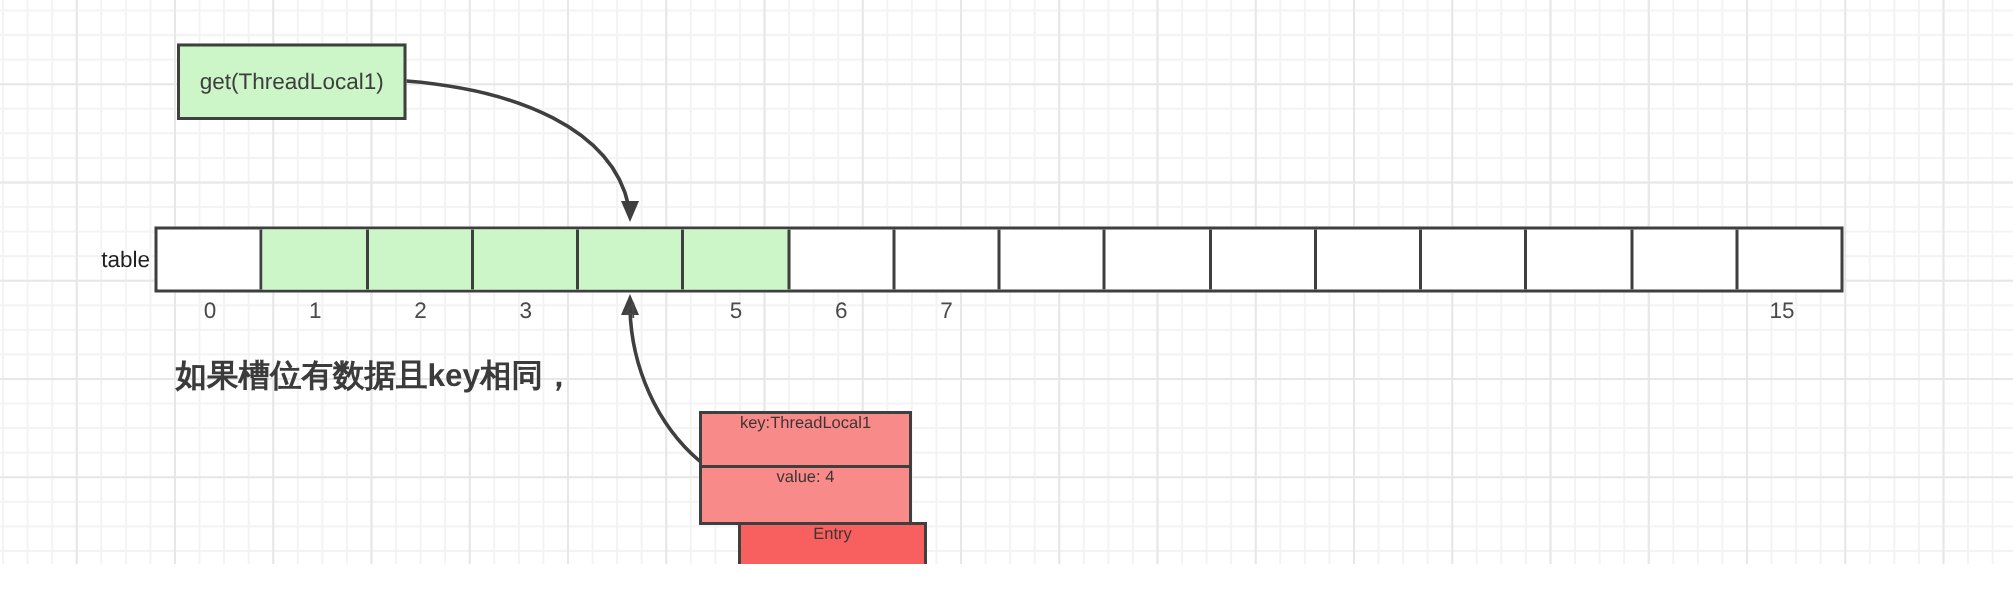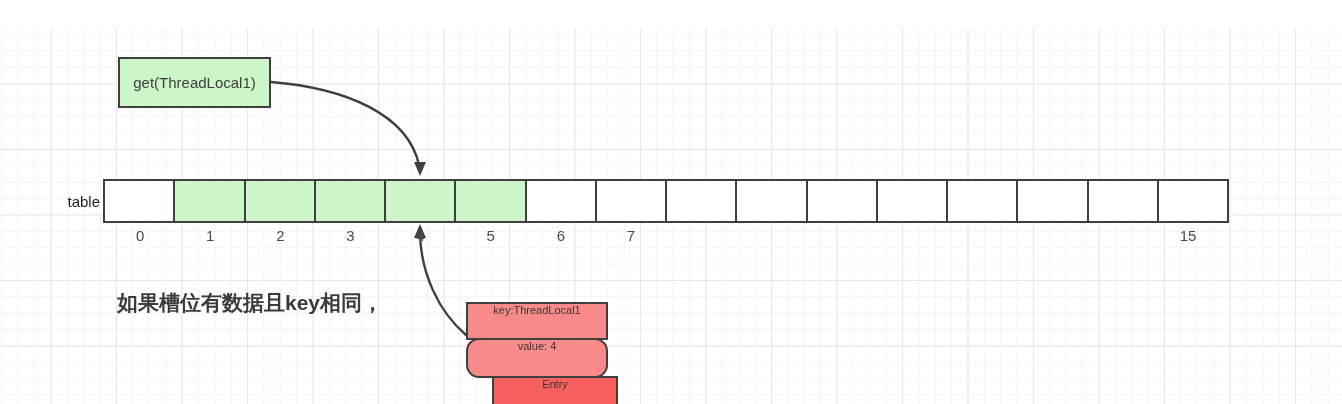--- a/index.html
+++ b/index.html
@@ -12,21 +12,20 @@
     width: 1342px; height: 376px;
     overflow: hidden;
     background-color: #ffffff;
     background-image:
       linear-gradient(var(--grid-major) 1px, transparent 1px),
       linear-gradient(90deg, var(--grid-major) 1px, transparent 1px),
       linear-gradient(var(--grid-minor) 1px, transparent 1px),
       linear-gradient(90deg, var(--grid-minor) 1px, transparent 1px);
     background-size: 65.5px 65.5px, 65.5px 65.5px, 16.375px 16.375px, 16.375px 16.375px;
     background-position: -15px -10px;
-    margin-top: 28px;
   }
   svg.arrow-layer {
     position: absolute; left: 0; top: 0;
     width: 1342px; height: 404px;
     pointer-events: none;
   }
   .arrow { stroke: var(--stroke); stroke-width: 2.4; fill: none; stroke-linecap: round; }
   .arrow-head { fill: var(--stroke); stroke: none; }
 
   .get-box {
@@ -50,33 +49,33 @@
     display: flex;
   }
   .hash-table .cell { flex: 1; border-right: 2px solid var(--stroke); background: transparent; }
   .hash-table .cell:last-child { border-right: none; }
   .hash-table .cell.hl { background: var(--green); }
   .idx {
     position: absolute; top: 199px; width: 50px;
     text-align: center; font-size: 15px; color: #4a4a4a;
   }
   .annotation {
-    position: absolute; left: 100px; top: 261px; width: 300px;
+    position: absolute; left: 100px; top: 237px; width: 300px;
     text-align: center;
     font-size: 21px; font-weight: bold; color: #3b3b3b;
     line-height: 27px;
   }
   .entry-box {
     position: absolute;
     border: 2px solid var(--stroke);
     display: flex; align-items: flex-start; justify-content: center;
     font-size: 11px; color: #3d3434;
   }
   .entry-key   { left: 466px; top: 274px; width: 142px; height: 38px; background: var(--salmon); }
-  .entry-value { left: 466px; top: 310px; width: 142px; height: 40px; background: var(--salmon); border-radius: 13px; }
+  .entry-value { left: 466px; top: 310px; width: 142px; height: 40px; background: var(--salmon); }
   .entry-name  { left: 492px; top: 348px; width: 126px; height: 31px; background: var(--red); }
 </style>
 </head>
 <body style="--green: #ccf6c8; --salmon: #f98a8a; --red: #f7605f; --stroke: #3f3f3f; --grid-minor: #f3f3f3; --grid-major: #e7e7e7;">
 
 <div class="canvas">
 
   <svg class="arrow-layer">
     <g>
       <path class="arrow" d="M 271 54 C 345 60, 408 86, 419 137"></path>

